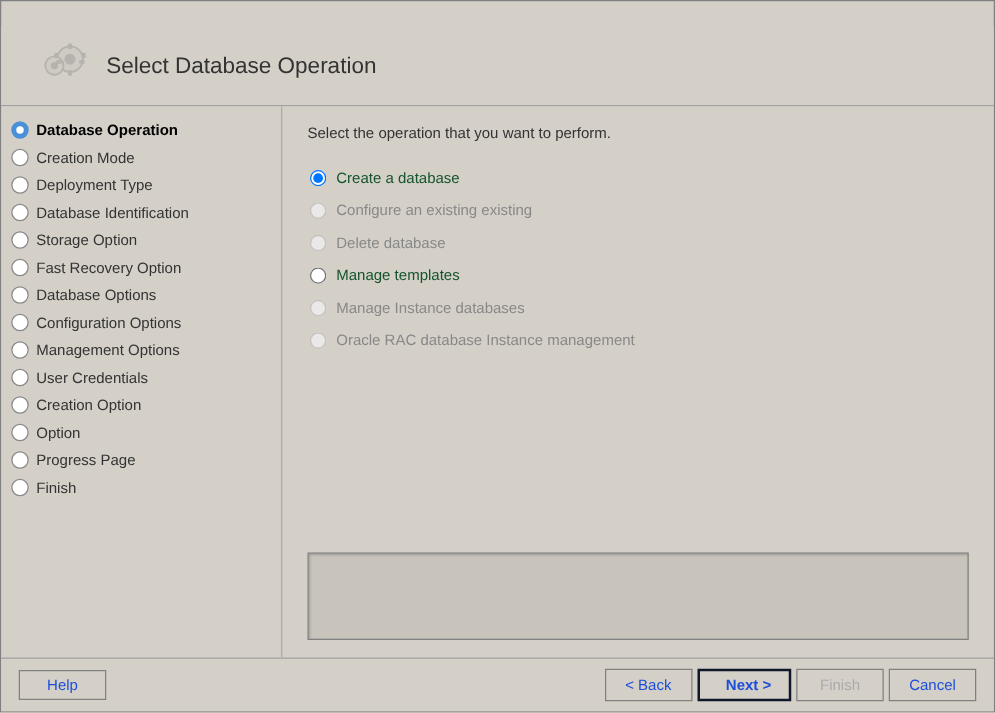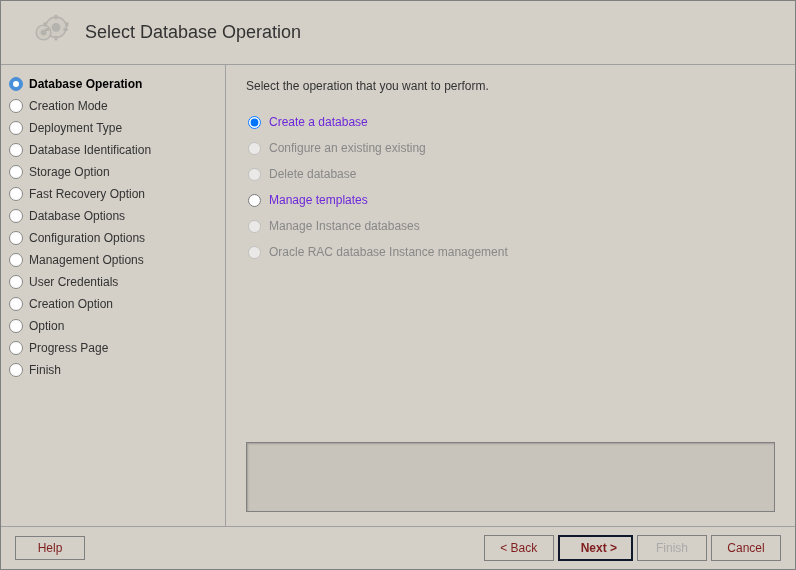--- a/index.html
+++ b/index.html
@@ -22,20 +22,21 @@
     }
 
     .title-bar {
       background: #d4d0c8;
       padding: 8px 14px;
       display: flex;
       align-items: center;
       justify-content: space-between;
       border-bottom: 1px solid #a0a0a0;
       min-height: 52px;
+      margin-top: 20px;
     }
 
     .title-text {
       font-size: 18px;
       font-weight: normal;
       color: #333;
     }
 
     .oracle-logo {
       display: flex;
@@ -165,21 +166,21 @@
       cursor: pointer;
     }
 
     .radio-option input[type="radio"] {
       margin-right: 8px;
       cursor: pointer;
     }
 
     .radio-label {
       font-size: 12px;
-      color: #6d28d9;
+      color: #14532d;
       cursor: pointer;
     }
 
     .radio-option.disabled .radio-label {
       color: #888;
     }
 
     .text-area-section {
       background: #c8c4bc;
       border: 1px solid #808080;
@@ -197,21 +198,21 @@
       background: #d4d0c8;
       border-top: 1px solid #a0a0a0;
     }
 
     .btn {
       padding: 4px 14px;
       font-size: 12px;
       background: #d4d0c8;
       border: 1px solid #808080;
       cursor: pointer;
-      color: #7f1d1d;
+      color: #1d4ed8;
       min-width: 70px;
     }
 
     .btn.primary {
       border: 2px solid #0f172a;
       font-weight: bold;
       padding-left: 21px;
     }
 
     .btn:disabled {

